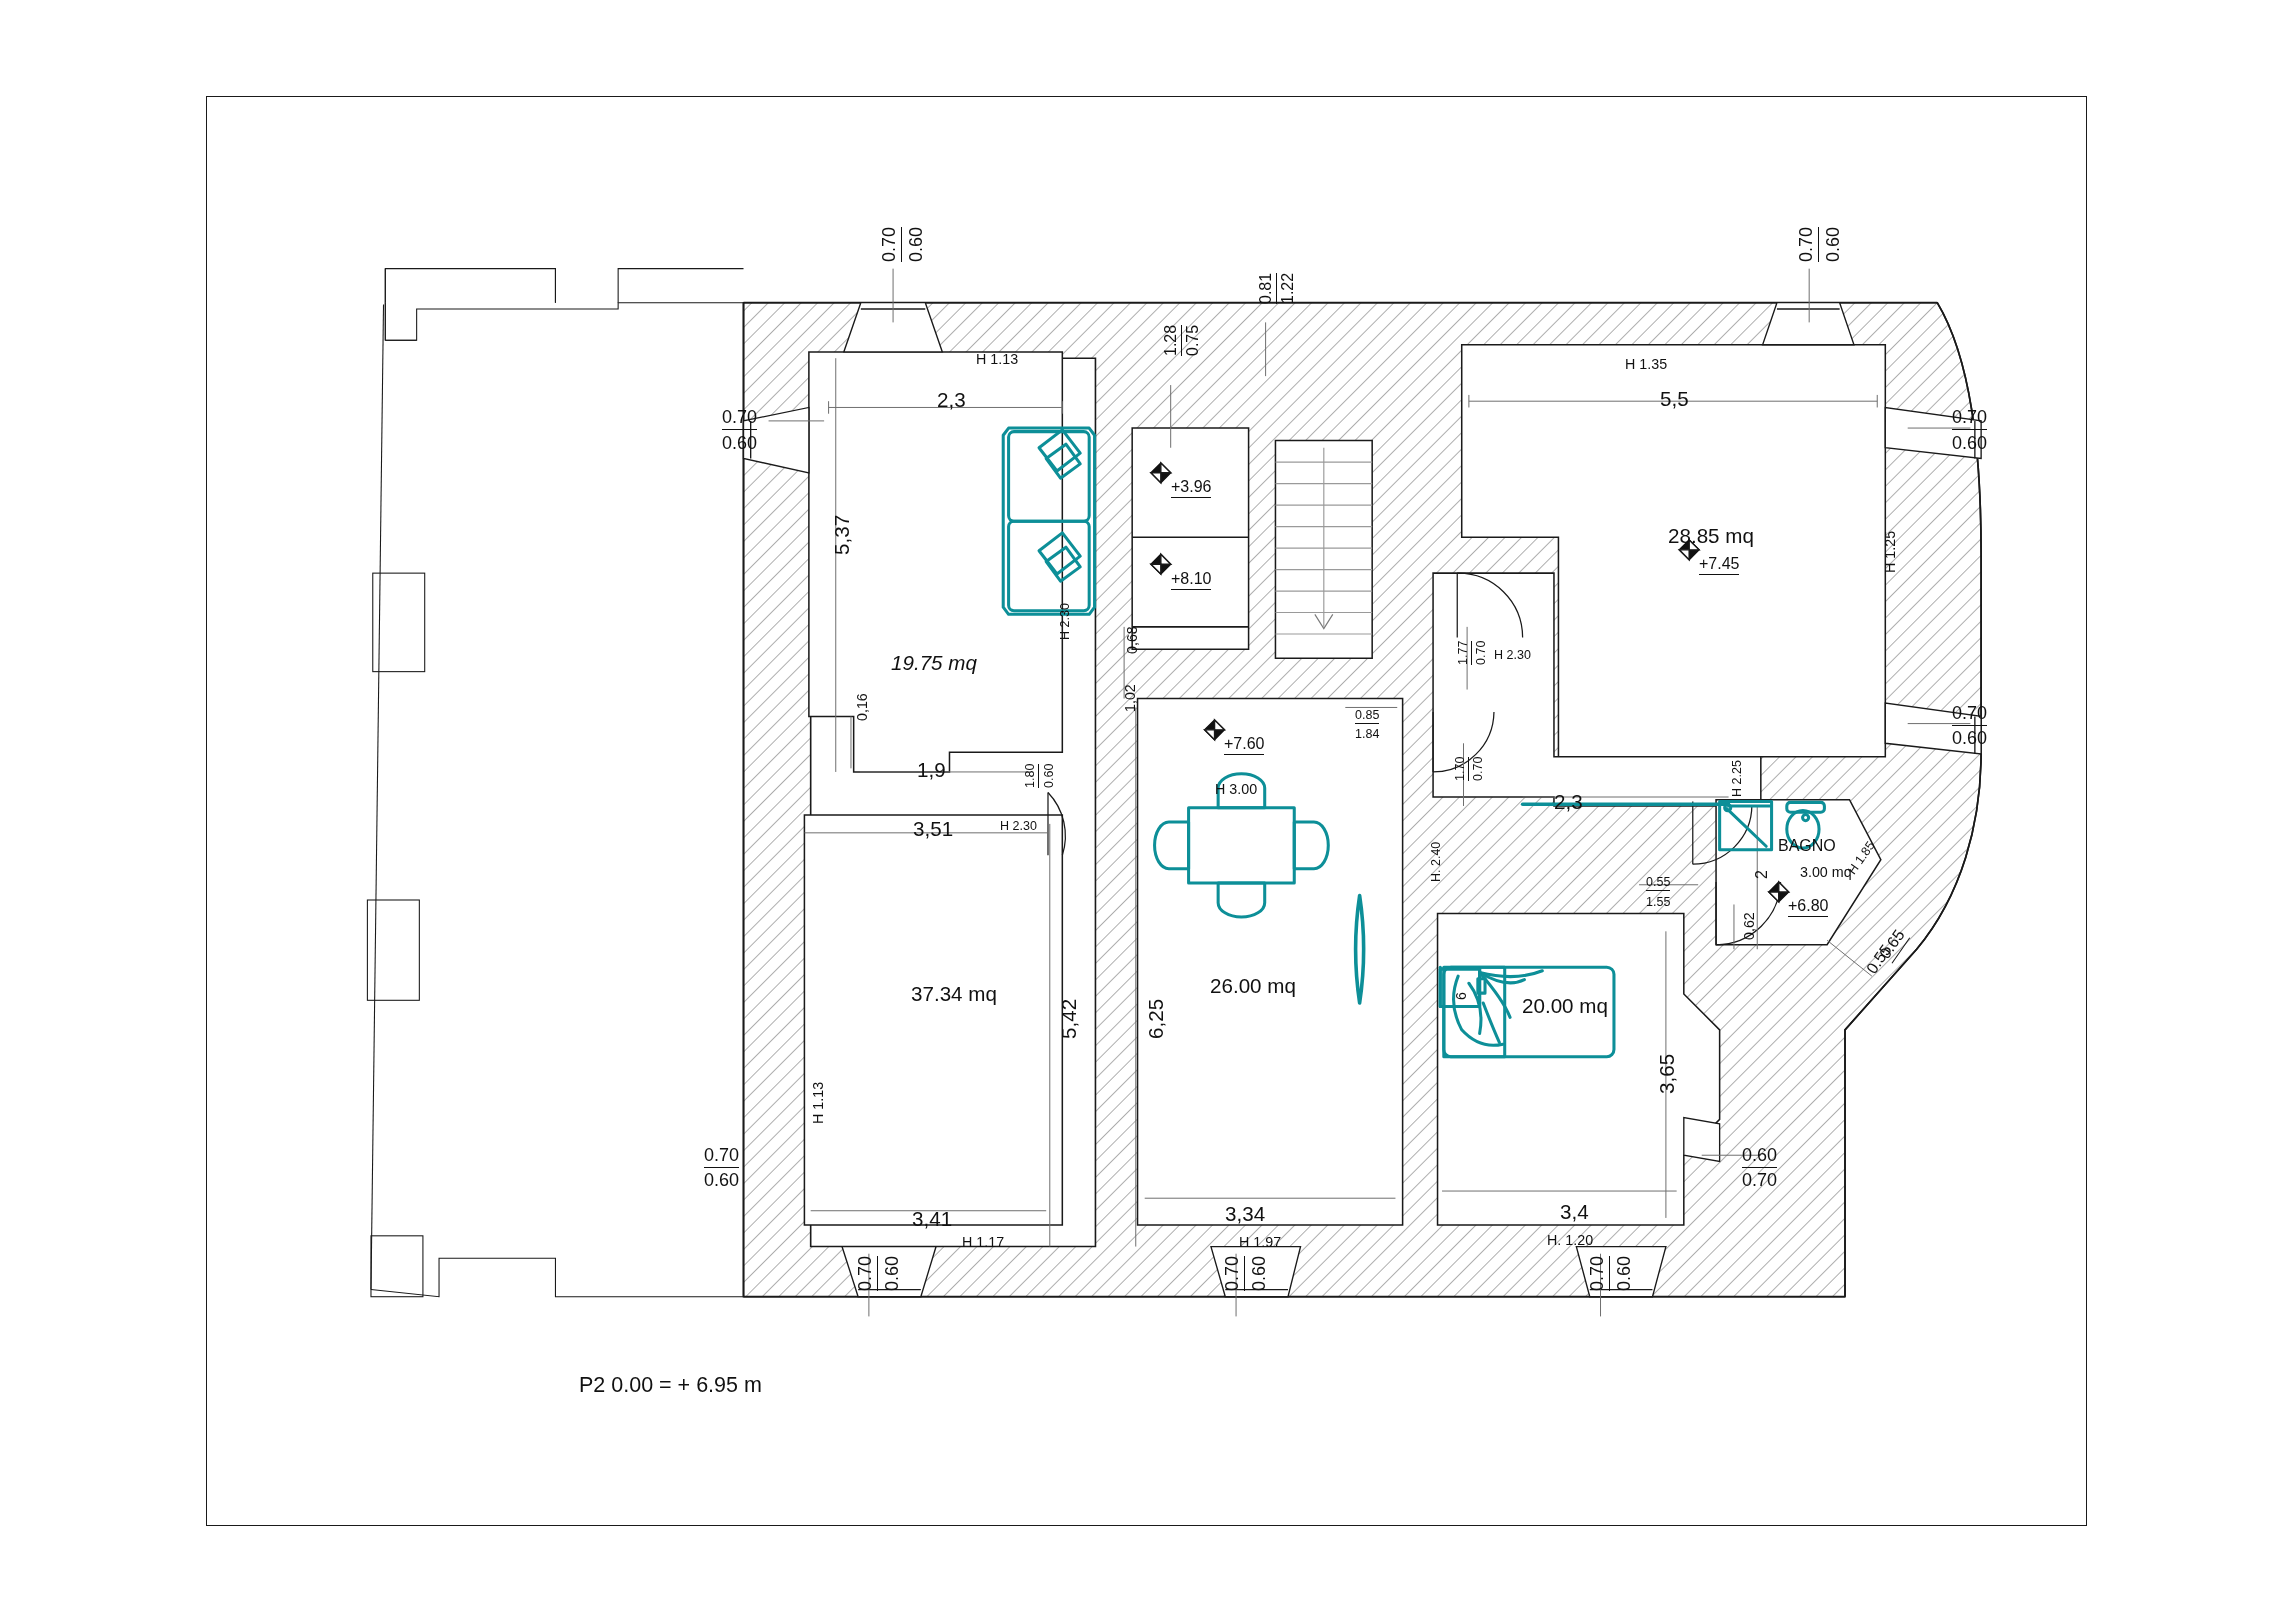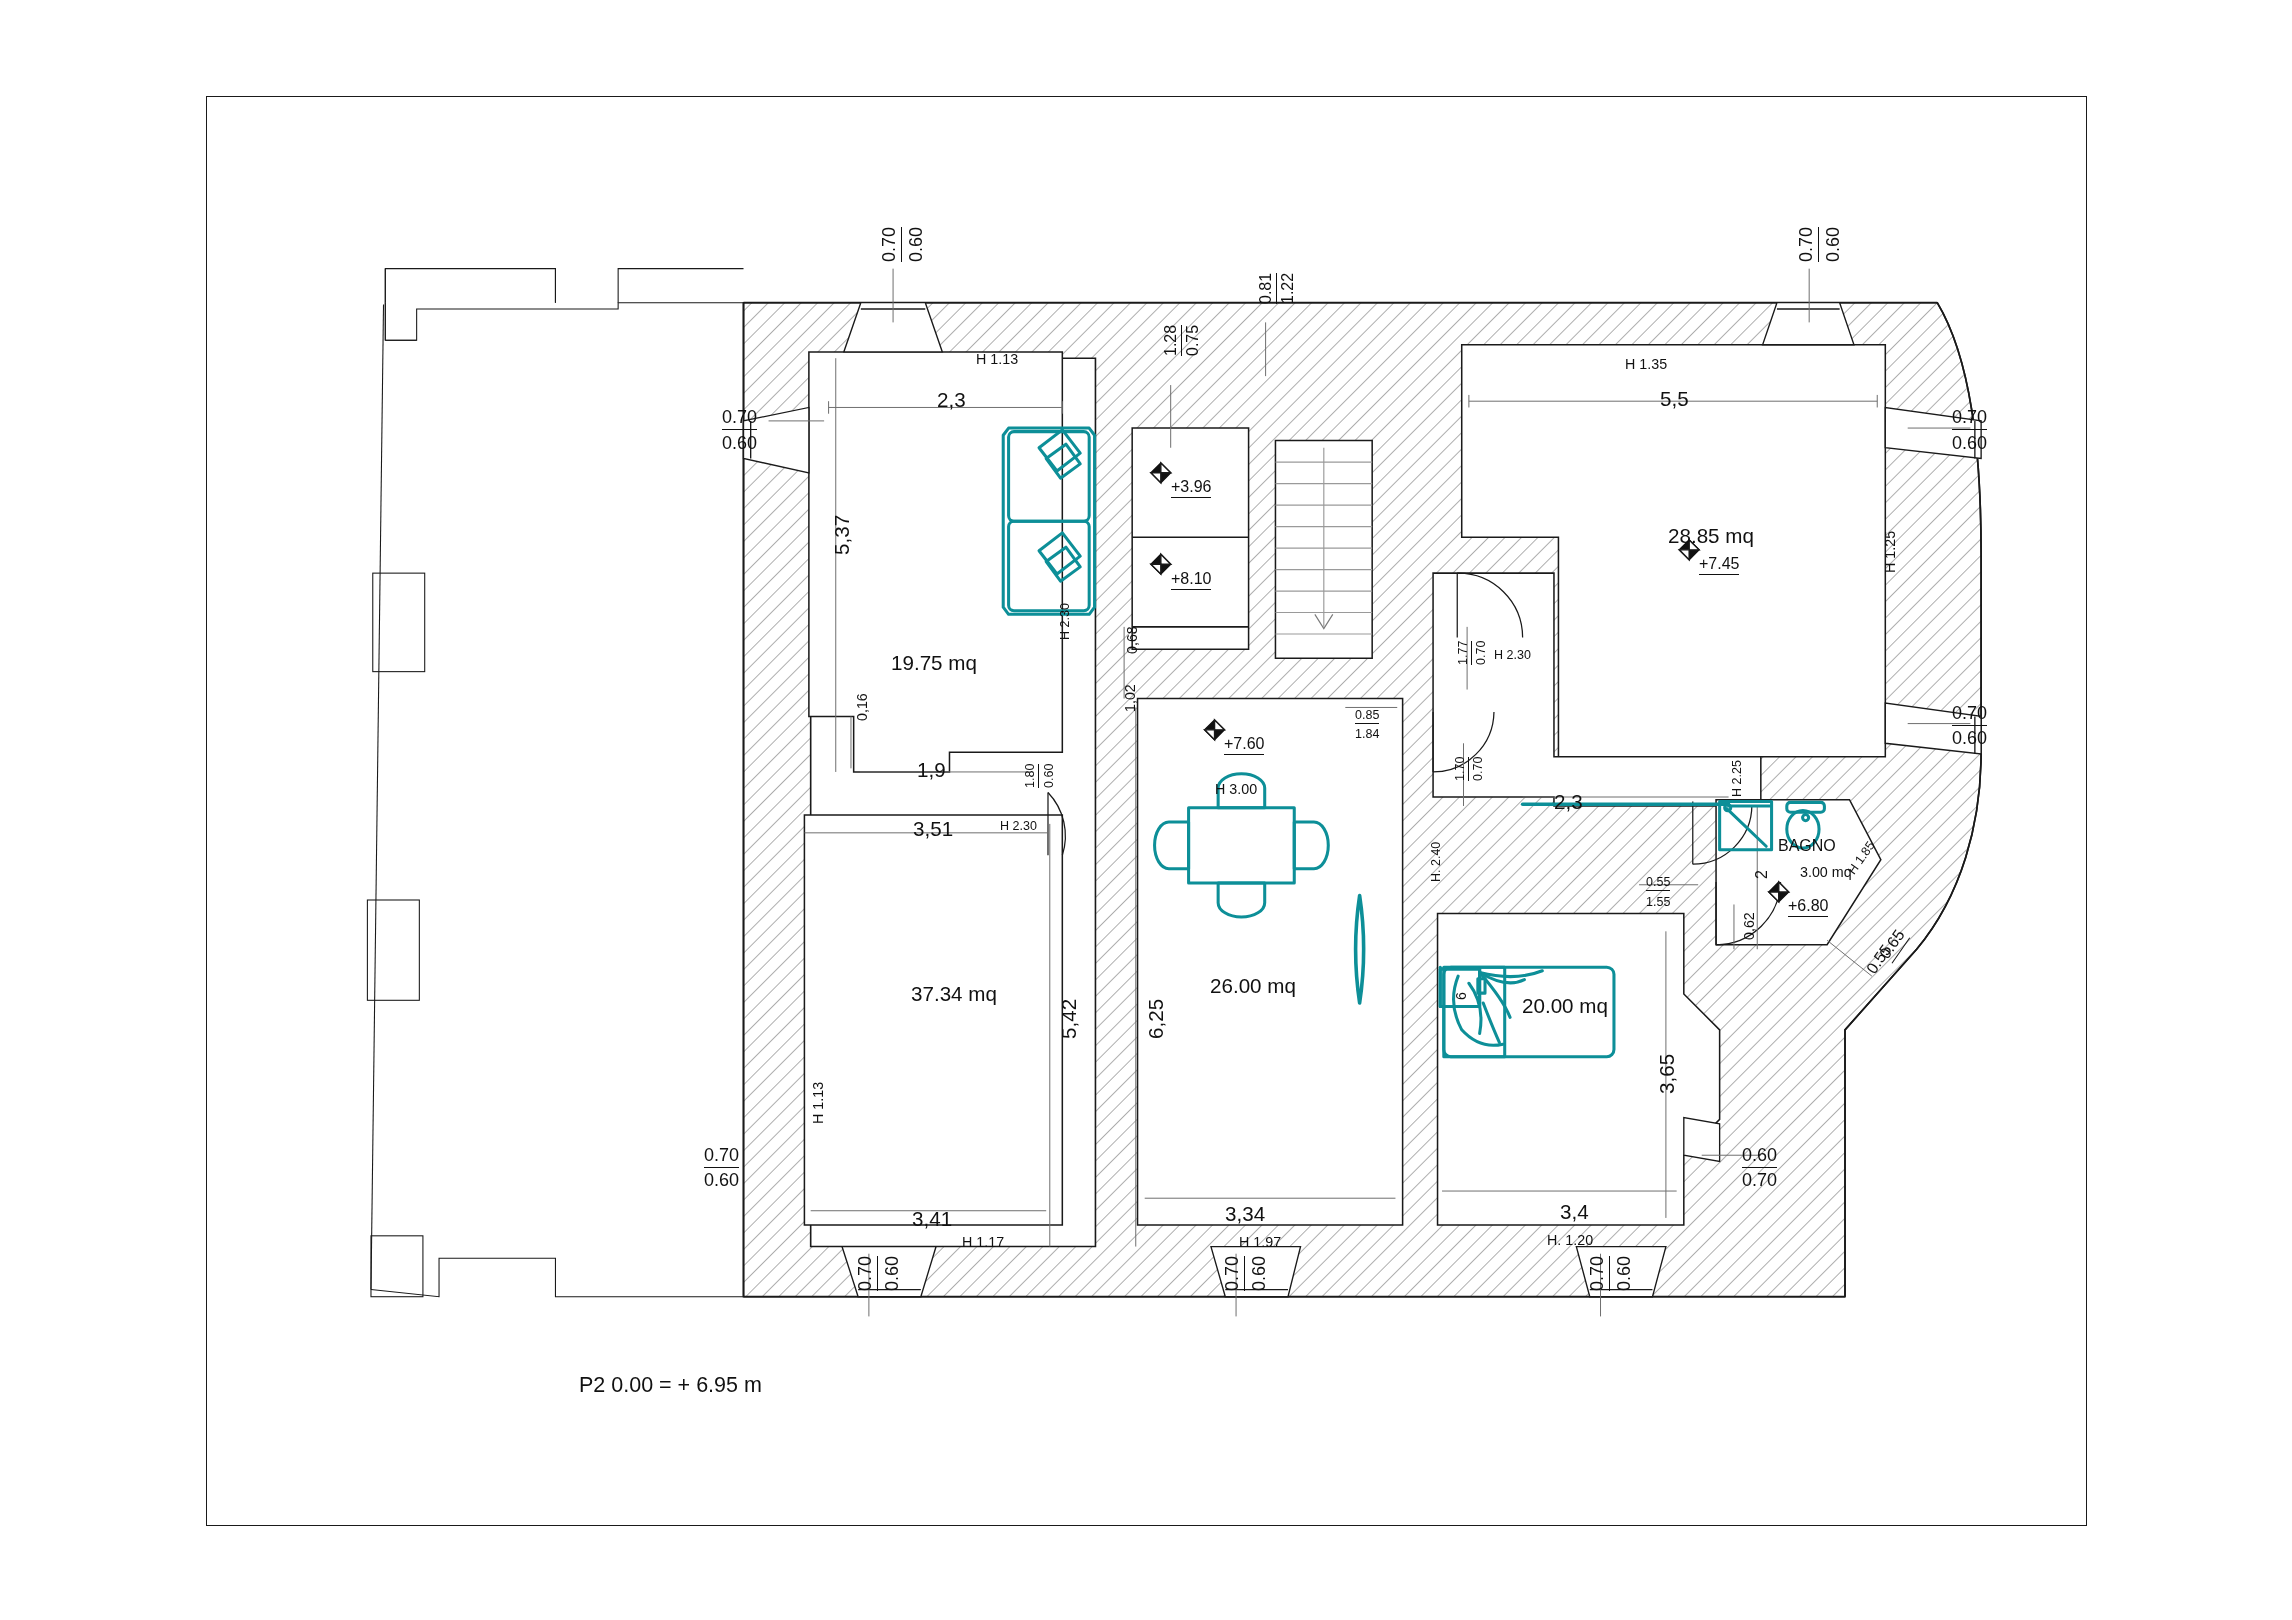--- a/index.html
+++ b/index.html
@@ -311,21 +311,21 @@
   </svg>
 
   <div id="annotation-layer">
       <div class="ann f14 stk v" style="left: 879px; top: 262px; transform: rotate(-90deg); transform-origin: 0px 0px;">0.70</div>
       <div class="ann f14 v" style="left: 906px; top: 262px; transform: rotate(-90deg); transform-origin: 0px 0px;">0.60</div>
       <div class="ann f12" style="left: 976px; top: 351px;">H 1.13</div>
       <div class="ann f16" style="left: 937px; top: 388px;">2,3</div>
       <div class="ann f14 stk" style="left: 722px; top: 407px;">0.70</div>
       <div class="ann f14" style="left: 722px; top: 433px;">0.60</div>
       <div class="ann f16 v" style="left: 830px; top: 555px; transform: rotate(-90deg); transform-origin: 0px 0px;">5,37</div>
-      <div class="ann f16" style="left: 891px; top: 651px;">19.75 mq</div>
+      <div class="ann f16" style="left: 891px; top: 651px; font-style: italic;">19.75 mq</div>
       <div class="ann f11 v" style="left: 1058px; top: 640px; transform: rotate(-90deg); transform-origin: 0px 0px;">H 2.30</div>
       <div class="ann f12 v" style="left: 854px; top: 721px; transform: rotate(-90deg); transform-origin: 0px 0px;">0,16</div>
       <div class="ann f16" style="left: 917px; top: 758px;">1,9</div>
       <div class="ann f16" style="left: 913px; top: 817px;">3,51</div>
       <div class="ann f11 stk v" style="left: 1023px; top: 788px; transform: rotate(-90deg); transform-origin: 0px 0px;">1.80</div>
       <div class="ann f11 v" style="left: 1042px; top: 788px; transform: rotate(-90deg); transform-origin: 0px 0px;">0.60</div>
       <div class="ann f11" style="left: 1000px; top: 819px;">H 2.30</div>
       <div class="ann f16" style="left: 911px; top: 982px;">37.34 mq</div>
       <div class="ann f12 v" style="left: 810px; top: 1124px; transform: rotate(-90deg); transform-origin: 0px 0px;">H 1.13</div>
       <div class="ann f16 v" style="left: 1057px; top: 1039px; transform: rotate(-90deg); transform-origin: 0px 0px;">5,42</div>

